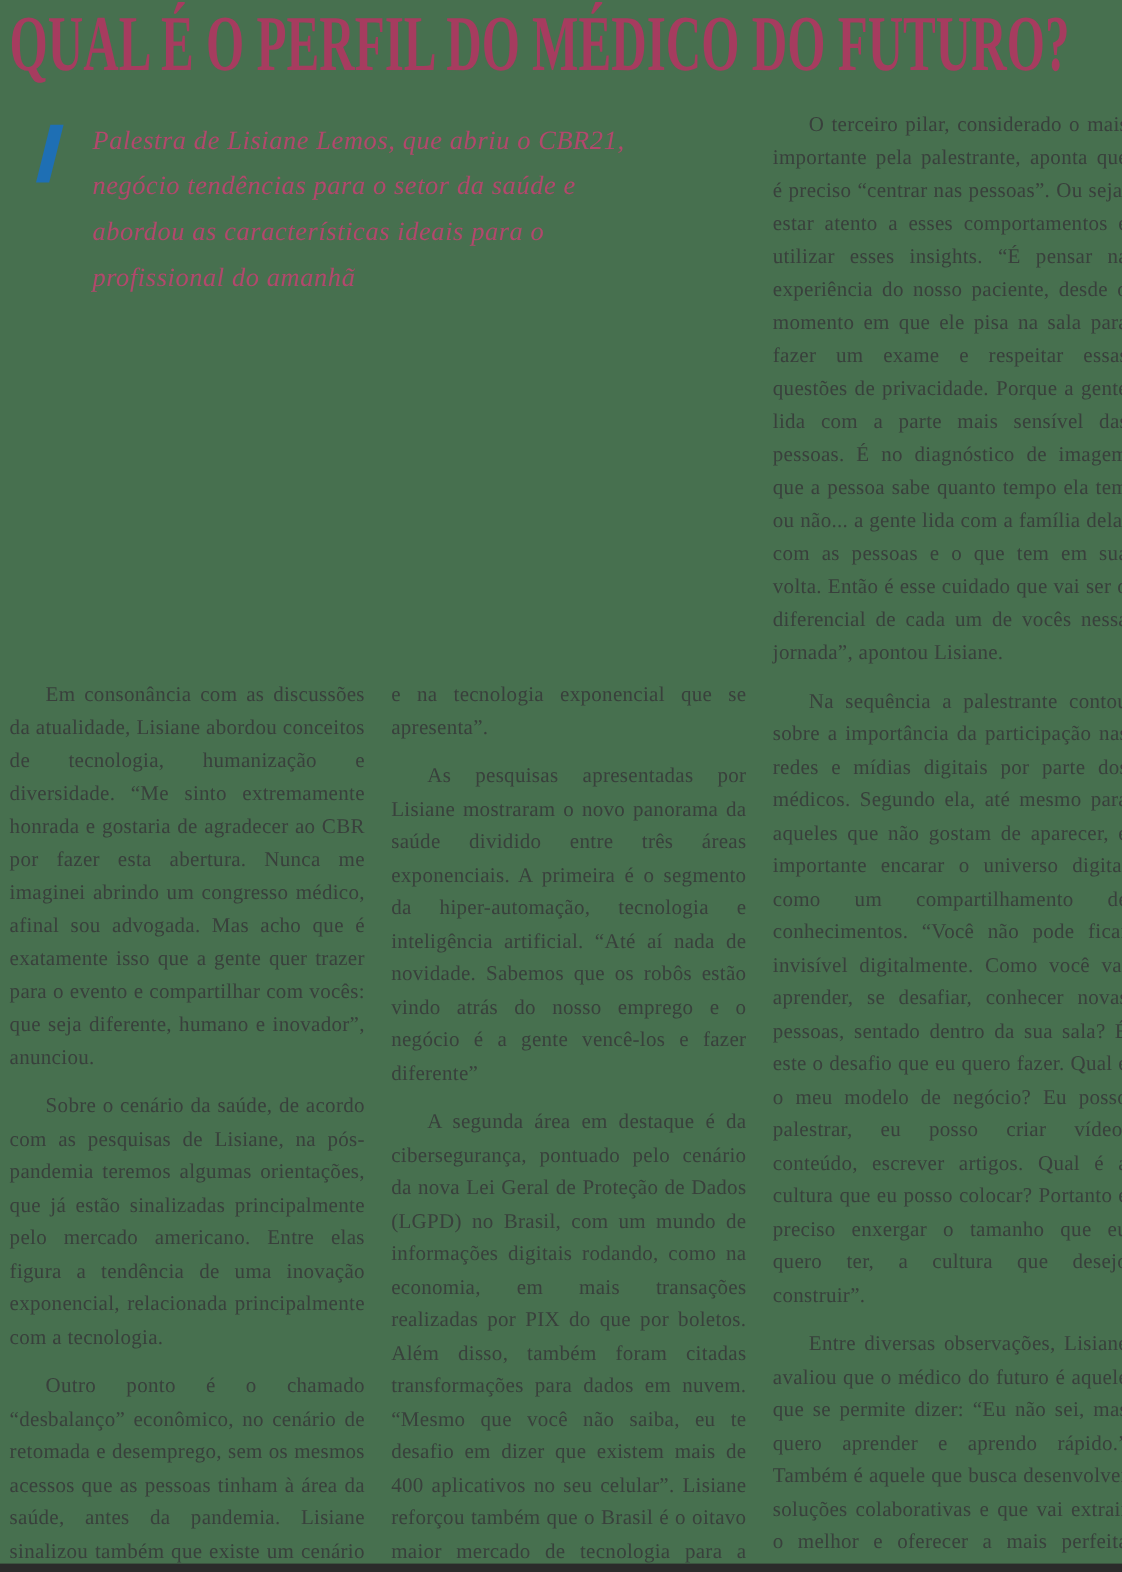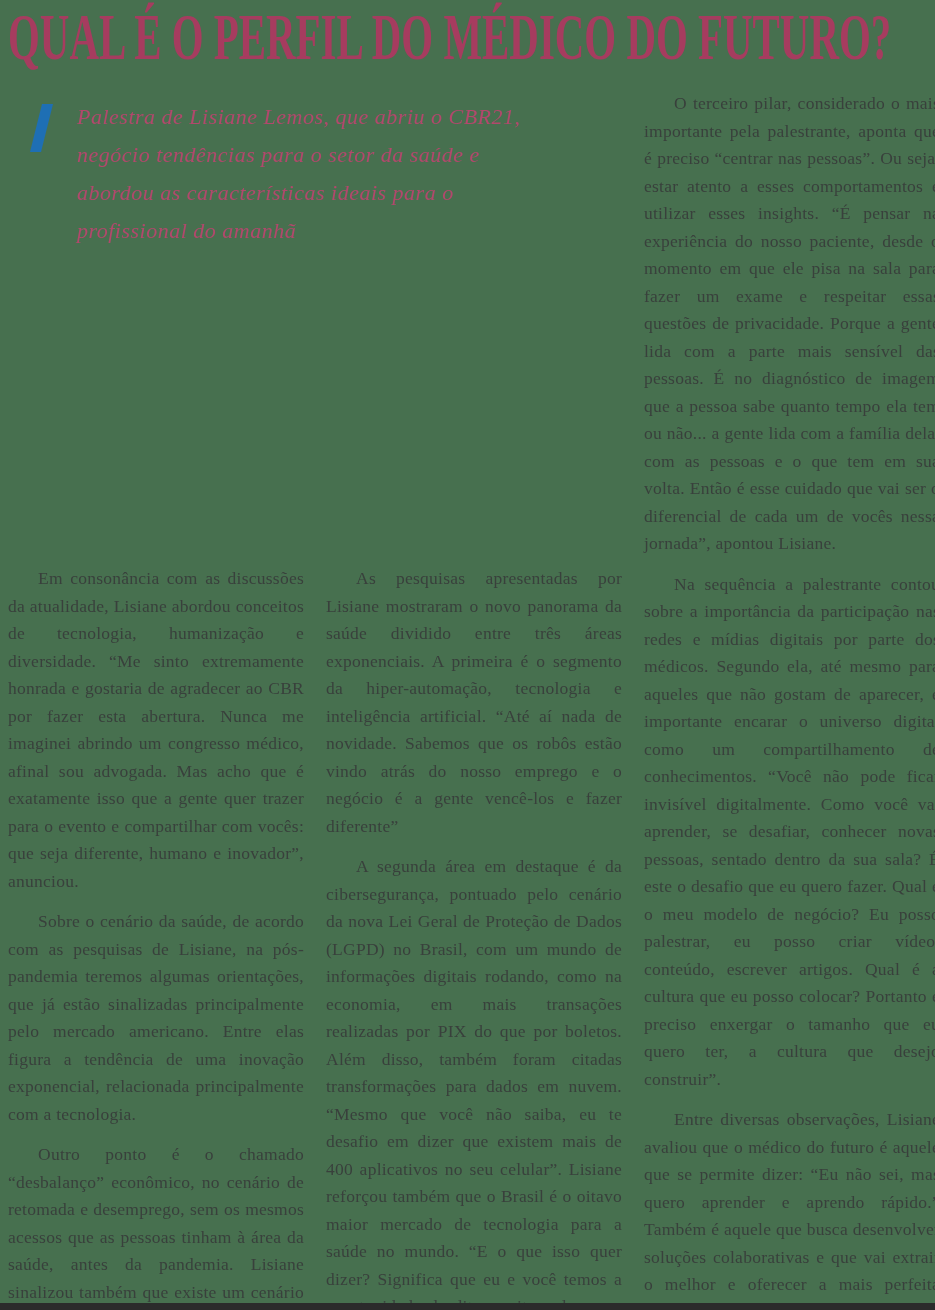--- a/index.html
+++ b/index.html
@@ -96,20 +96,21 @@
 
       <div class="cols12">
 
         <div class="col">
           <p>Em consonância com as discussões da atualidade, Lisiane abordou conceitos de tecnologia, humanização e diversidade. “Me sinto extremamente honrada e gostaria de agradecer ao CBR por fazer esta abertura. Nunca me imaginei abrindo um congresso médico, afinal sou advogada. Mas acho que é exatamente isso que a gente quer trazer para o evento e compartilhar com vocês: que seja diferente, humano e inovador”, anunciou.</p>
           <p>Sobre o cenário da saúde, de acordo com as pesquisas de Lisiane, na pós-pandemia teremos algumas orientações, que já estão sinalizadas principalmente pelo mercado americano. Entre elas figura a tendência de uma inovação exponencial, relacionada principalmente com a tecnologia.</p>
           <p>Outro ponto é o chamado “desbalanço” econômico, no cenário de retomada e desemprego, sem os mesmos acessos que as pessoas tinham à área da saúde, antes da pandemia. Lisiane sinalizou também que existe um cenário de popularização, no qual as pessoas estão mais preocupadas com seu bem estar, tanto físico como no âmbito da saúde mental. “E quero que a gente se atenha no cenário das novas pessoas, tendo a saúde como prioridade, nas novas formas de reinvenção diante dos desafios econômicos</p>
         </div>
 
         <div class="col">
+          <p class="no-indent">e na tecnologia exponencial que se apresenta”.</p>
           <p>As pesquisas apresentadas por Lisiane mostraram o novo panorama da saúde dividido entre três áreas exponenciais. A primeira é o segmento da hiper-automação, tecnologia e inteligência artificial. “Até aí nada de novidade. Sabemos que os robôs estão vindo atrás do nosso emprego e o negócio é a gente vencê-los e fazer diferente”</p>
           <p>A segunda área em destaque é da cibersegurança, pontuado pelo cenário da nova Lei Geral de Proteção de Dados (LGPD) no Brasil, com um mundo de informações digitais rodando, como na economia, em mais transações realizadas por PIX do que por boletos. Além disso, também foram citadas transformações para dados em nuvem. “Mesmo que você não saiba, eu te desafio em dizer que existem mais de 400 aplicativos no seu celular”. Lisiane reforçou também que o Brasil é o oitavo maior mercado de tecnologia para a saúde no mundo. “E o que isso quer dizer? Significa que eu e você temos a oportunidade de ditar o ritmo de como as coisas estão sendo feitas. Acho que é sempre sobre isso: sobre ser o protagonista dessa jornada”.</p>
         </div>
 
       </div>
     </div>
 
     <div class="col col3">
       <p>O terceiro pilar, considerado o mais importante pela palestrante, aponta que é preciso “centrar nas pessoas”. Ou seja, estar atento a esses comportamentos e utilizar esses insights. “É pensar na experiência do nosso paciente, desde o momento em que ele pisa na sala para fazer um exame e respeitar essas questões de privacidade. Porque a gente lida com a parte mais sensível das pessoas. É no diagnóstico de imagem que a pessoa sabe quanto tempo ela tem ou não... a gente lida com a família dela, com as pessoas e o que tem em sua volta. Então é esse cuidado que vai ser o diferencial de cada um de vocês nessa jornada”, apontou Lisiane.</p>
       <p>Na sequência a palestrante contou sobre a importância da participação nas redes e mídias digitais por parte dos médicos. Segundo ela, até mesmo para aqueles que não gostam de aparecer, é importante encarar o universo digital como um compartilhamento de conhecimentos. “Você não pode ficar invisível digitalmente. Como você vai aprender, se desafiar, conhecer novas pessoas, sentado dentro da sua sala? É este o desafio que eu quero fazer. Qual é o meu modelo de negócio? Eu posso palestrar, eu posso criar vídeo, conteúdo, escrever artigos. Qual é a cultura que eu posso colocar? Portanto é preciso enxergar o tamanho que eu quero ter, a cultura que desejo construir”.</p>

